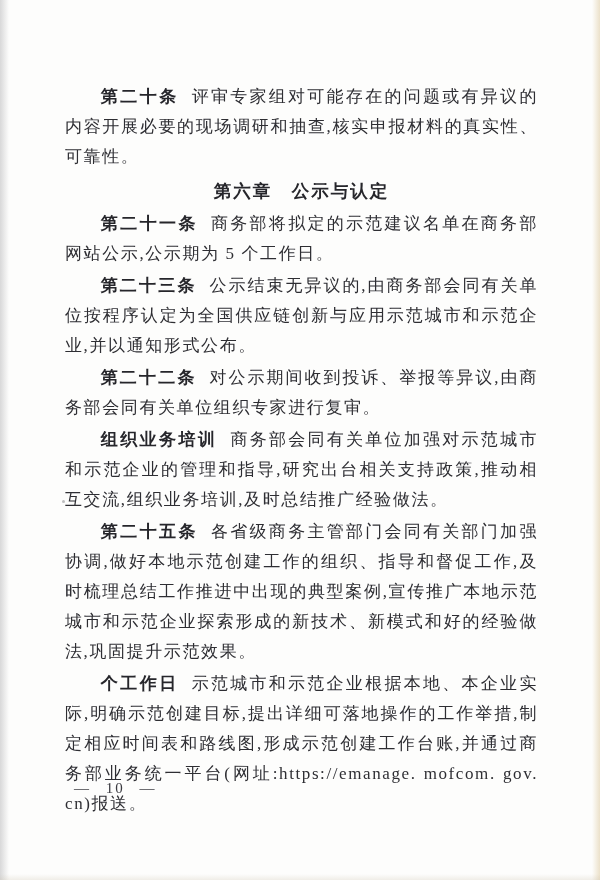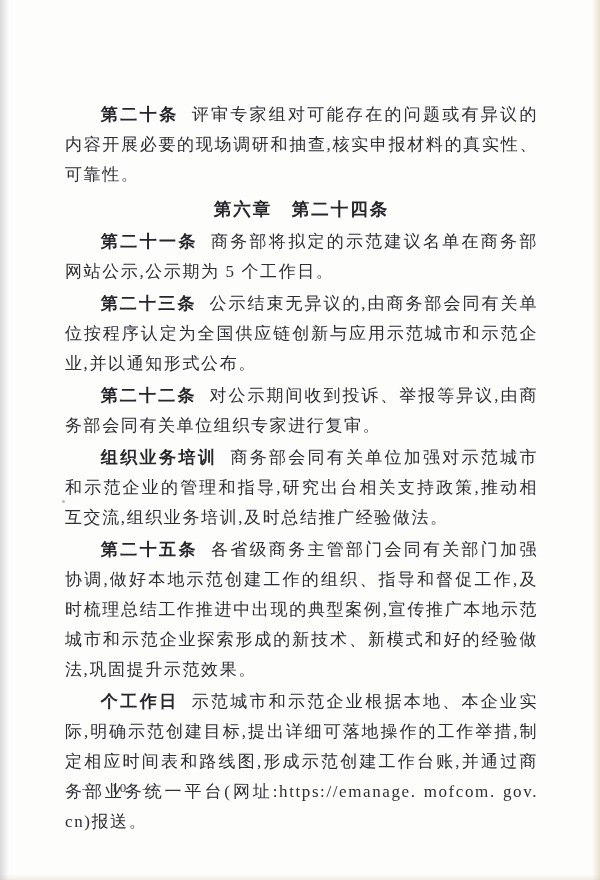--- a/index.html
+++ b/index.html
@@ -32,21 +32,21 @@
     pointer-events: none;
   }
   .speck {
     position: absolute; left: 62px; top: 500px; width: 3px; height: 3px;
     border-radius: 50%; background: #8a8a8e; opacity: 0.55;
   }
   .doc {
     position: absolute;
     left: 65px;
     right: 62px;
-    top: 98px;
+    top: 80px;
     color: #2e2e33;
   }
   .paragraph {
     font-size: 17px;
     line-height: 30px;
     letter-spacing: 1.6px;
     text-align: justify;
     margin: 2px 0 0 0;
     text-indent: 2.1em;
   }
@@ -62,40 +62,40 @@
     line-height: 30px;
     font-weight: 700;
     font-family: "Liberation Sans", "DejaVu Sans", sans-serif;
     text-align: center;
     letter-spacing: 2px;
     color: #26262b;
     margin: 4px 0 3px 0;
   }
   .page-number {
     position: absolute;
-    left: 82px;
+    left: 74px;
     top: 780px;
-    font-size: 13px;
+    font-size: 15px;
     color: #3a3a40;
     letter-spacing: 2px;
     word-spacing: 9px;
   }
 </style>
 </head>
 <body>
 
 <div class="page">
   <div class="edge-left"></div>
   <div class="edge-right"></div>
   <div class="edge-bottom"></div>
   <div class="speck"></div>
 
   <div class="doc">
       <div class="paragraph"><span class="lead">第二十条</span>评审专家组对可能存在的问题或有异议的内容开展必要的现场调研和抽查,核实申报材料的真实性、可靠性。</div>
-      <div class="heading">第六章　第二十四条</div>
+      <div class="heading">第六章　公示与认定</div>
       <div class="paragraph"><span class="lead">第二十一条</span>商务部将拟定的示范建议名单在商务部网站公示,公示期为 5 个工作日。</div>
       <div class="paragraph"><span class="lead">第二十三条</span>公示结束无异议的,由商务部会同有关单位按程序认定为全国供应链创新与应用示范城市和示范企业,并以通知形式公布。</div>
       <div class="paragraph"><span class="lead">第二十二条</span>对公示期间收到投诉、举报等异议,由商务部会同有关单位组织专家进行复审。</div>
       <div class="paragraph"><span class="lead">组织业务培训</span>商务部会同有关单位加强对示范城市和示范企业的管理和指导,研究出台相关支持政策,推动相互交流,组织业务培训,及时总结推广经验做法。</div>
       <div class="paragraph"><span class="lead">第二十五条</span>各省级商务主管部门会同有关部门加强协调,做好本地示范创建工作的组织、指导和督促工作,及时梳理总结工作推进中出现的典型案例,宣传推广本地示范城市和示范企业探索形成的新技术、新模式和好的经验做法,巩固提升示范效果。</div>
       <div class="paragraph"><span class="lead">个工作日</span>示范城市和示范企业根据本地、本企业实际,明确示范创建目标,提出详细可落地操作的工作举措,制定相应时间表和路线图,形成示范创建工作台账,并通过商务部业务统一平台(网址:https://emanage. mofcom. gov. cn)报送。</div>
     </div>
 
   <div class="page-number">— 10 —</div>
 </div>

